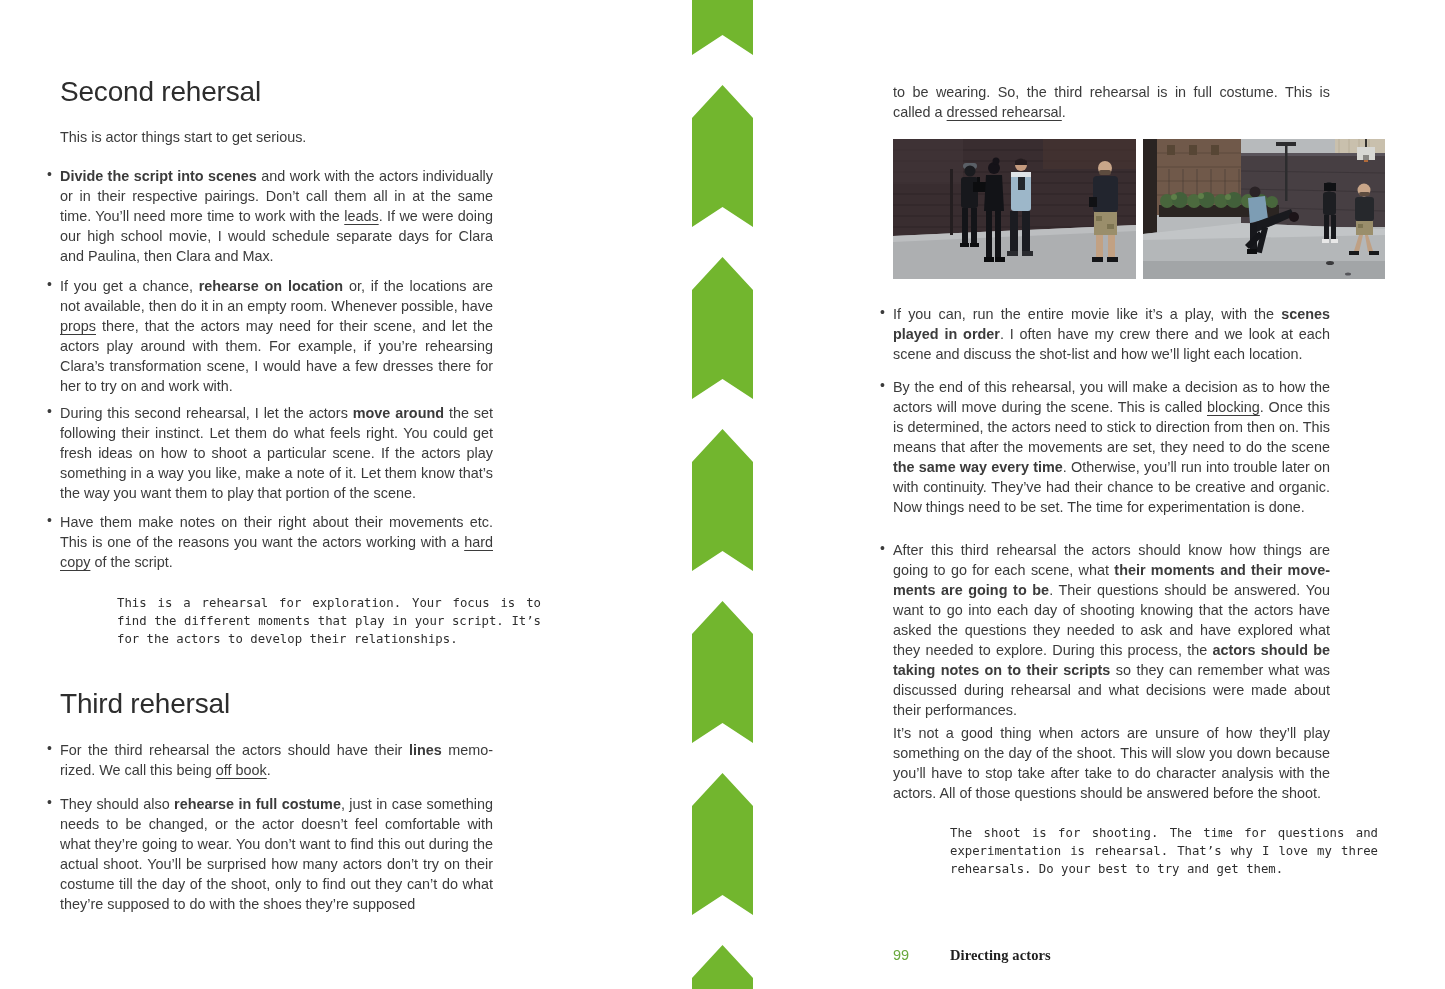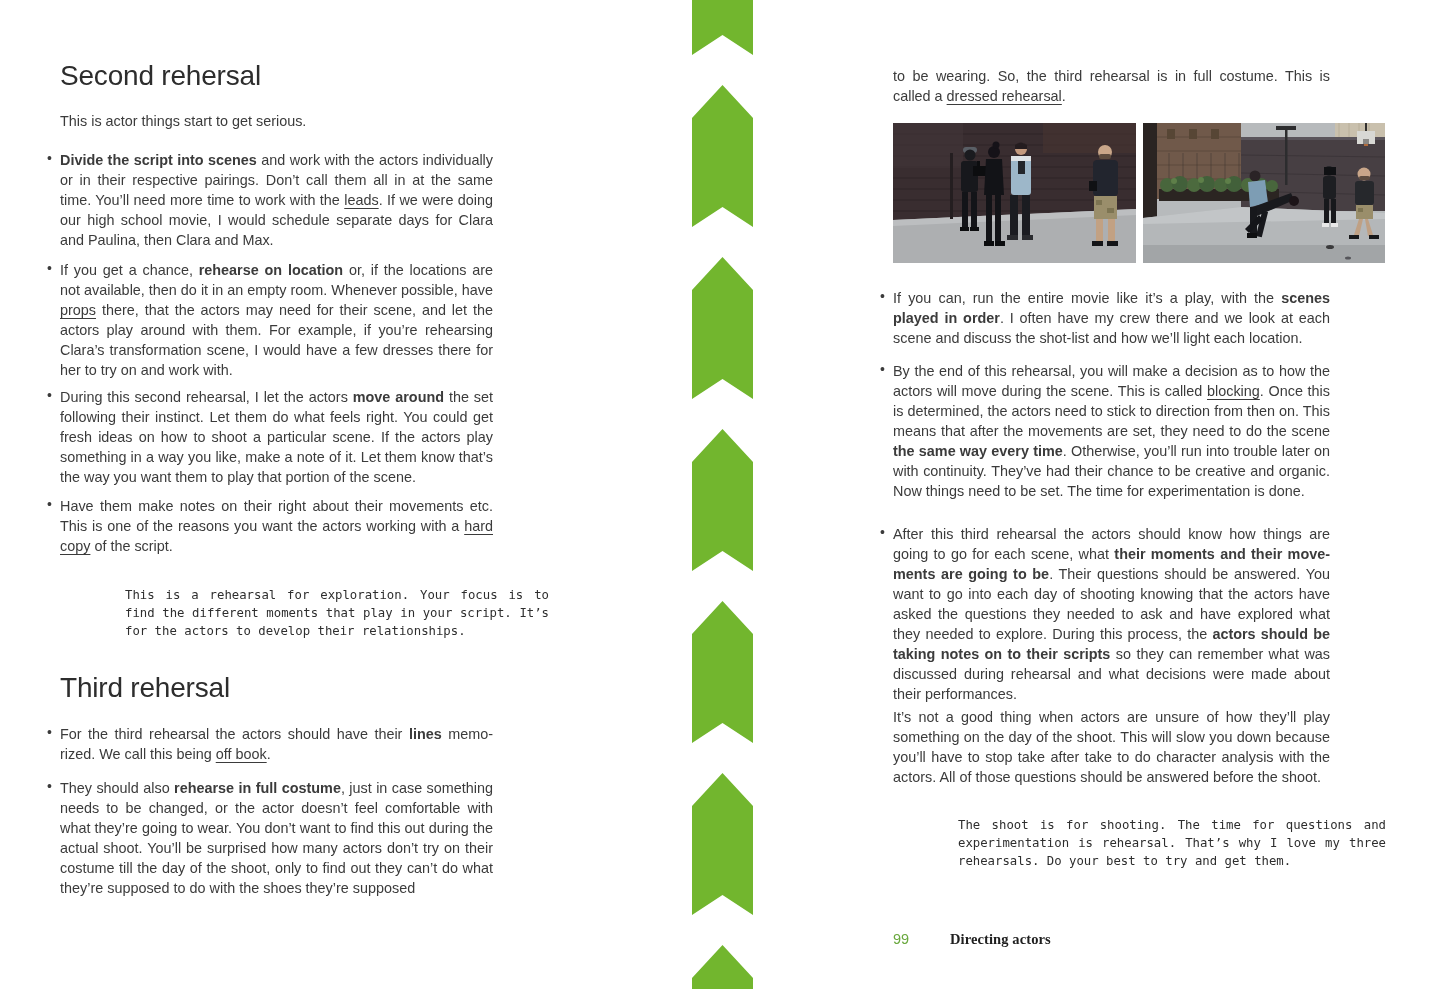--- a/index.html
+++ b/index.html
@@ -1,29 +1,29 @@
 <!DOCTYPE html>
 <html style="--chevron-green: #72b62e; --page-number-green: #69a83d;"><head>
 <meta charset="utf-8">
 <style>
   html,body{margin:0;padding:0;background:#ffffff;}
   body{width:1445px;height:989px;position:relative;overflow:hidden;
        font-family:"Liberation Sans",sans-serif;color:#3b3b3b;}
-  .page{position:absolute;top:0;height:762px;}
+  .page{position:absolute;top:16px;height:762px;}
   .page-left{left:60px;width:433px;}
   .page-right{left:893px;width:437px;}
   .pos{position:absolute;left:0;right:0;margin:0;}
   h1.sec{font-size:28px;font-weight:400;color:#2d2d2d;line-height:1.15;letter-spacing:-0.2px;}
   p.body{font-size:14.4px;line-height:20px;text-align:justify;margin:0;}
   .bullet{position:absolute;left:0;right:0;}
   .bullet::before{content:"\2022";position:absolute;left:-13px;top:0;font-size:14px;color:#3b3b3b;}
   .b{font-weight:700;}
   .u{text-decoration:underline;text-underline-offset:2.5px;text-decoration-thickness:1px;}
   .mono{position:absolute;left:57px;font-family:"DejaVu Sans Mono","Liberation Mono",monospace;
-        font-size:12.3px;line-height:18px;text-align:justify;color:#2e2e2e;margin:8px;}
+        font-size:12.3px;line-height:18px;text-align:justify;color:#2e2e2e;margin:0;}
   .footer{position:absolute;top:931px;left:0;right:0;height:20px;font-size:14.5px;}
   .pnum{position:absolute;left:0;top:0;color:var(--page-number-green,#69a83d);}
   .flabel{position:absolute;left:57px;top:0;color:#1f1f1f;}
   .flabel.w700{font-weight:700;}
   .flabel.w500{font-weight:600;letter-spacing:.1px;font-family:Liberation Serif, serif;}
   .chevrons{position:absolute;left:692px;top:0;width:61px;height:989px;overflow:hidden;}
   .chev{position:absolute;left:0;width:61px;height:142px;display:block;}
   .chev path{fill:var(--chevron-green,#72b62e);}
   .photos{position:absolute;top:123px;left:0;height:140px;}
   .photo{position:absolute;top:0;height:140px;overflow:hidden;}

